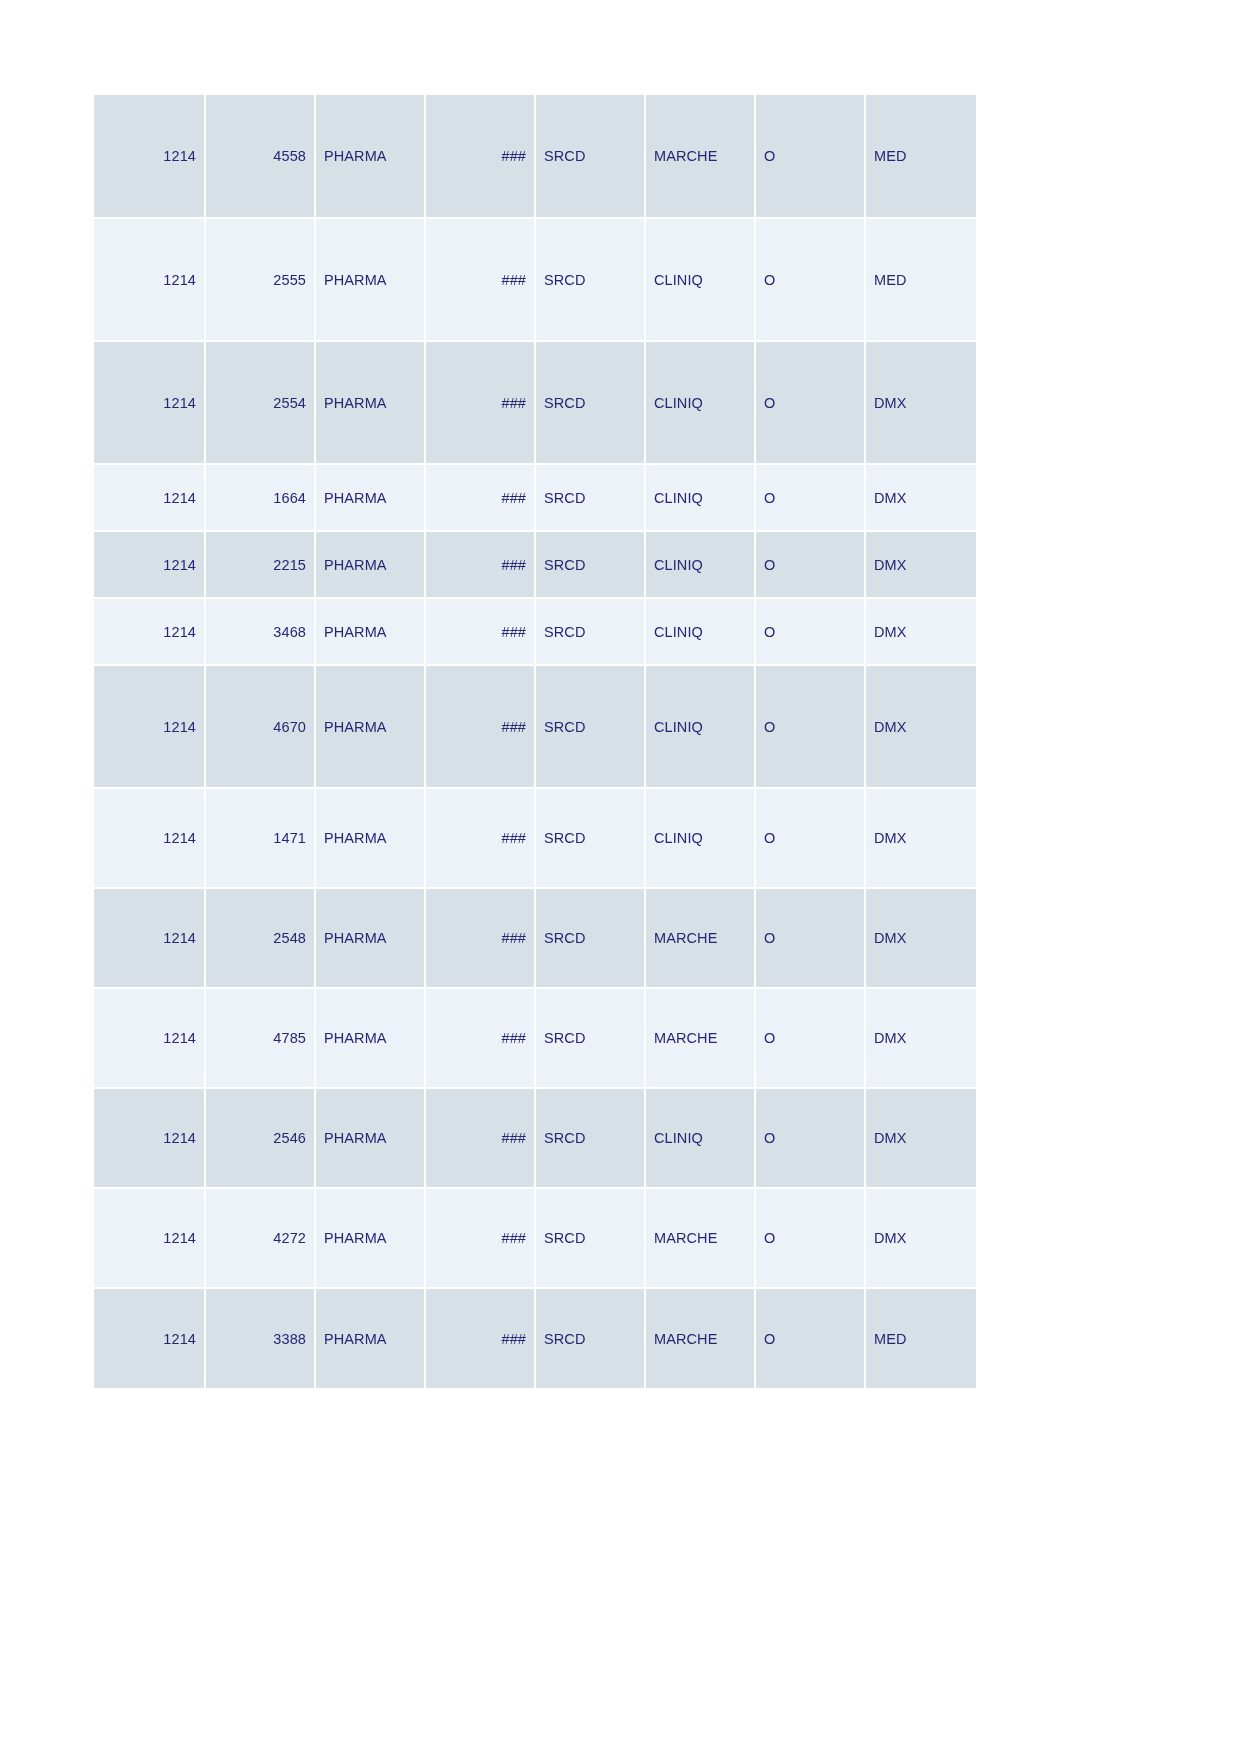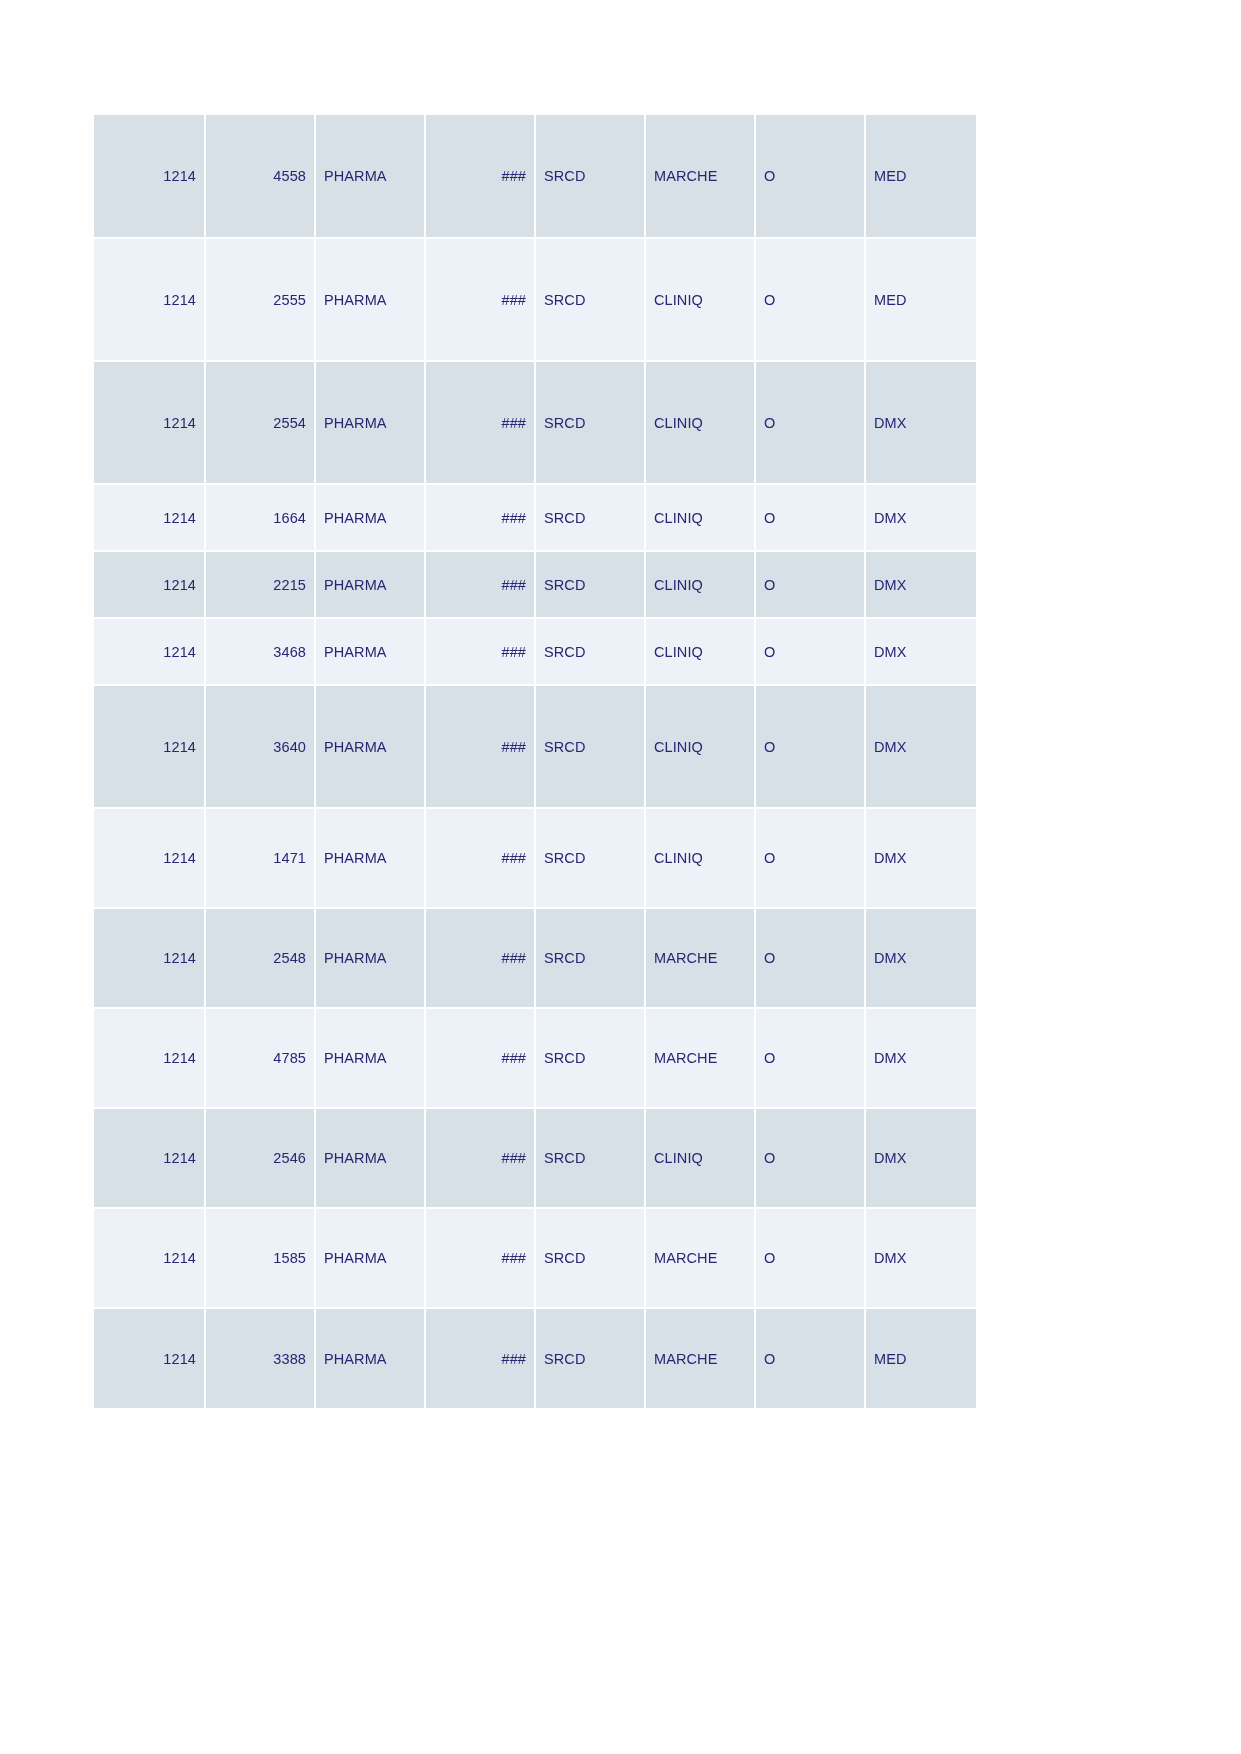--- a/index.html
+++ b/index.html
@@ -13,21 +13,20 @@
     font-family: "Liberation Sans", sans-serif;
     position: relative;
     overflow: hidden;
   }
 
   #sheet {
     position: absolute;
     left: 94px;
     top: 95px;
     width: 770px;
-    margin-top: 20px;
   }
 
   table.grid {
     border-collapse: collapse;
     table-layout: fixed;
     width: 882px;
   }
 
   table.grid td {
     font-size: 14.5px;
@@ -137,21 +136,21 @@
           <td class="num">3468</td>
           <td class="txt">PHARMA</td>
           <td class="num">###</td>
           <td class="txt">SRCD</td>
           <td class="txt">CLINIQ</td>
           <td class="txt">O</td>
           <td class="txt">DMX</td>
         </tr>
         <tr class="band-dark h-xl">
           <td class="num">1214</td>
-          <td class="num">3640</td>
+          <td class="num">4670</td>
           <td class="txt">PHARMA</td>
           <td class="num">###</td>
           <td class="txt">SRCD</td>
           <td class="txt">CLINIQ</td>
           <td class="txt">O</td>
           <td class="txt">DMX</td>
         </tr>
         <tr class="band-light h-lg">
           <td class="num">1214</td>
           <td class="num">1471</td>
@@ -187,21 +186,21 @@
           <td class="num">2546</td>
           <td class="txt">PHARMA</td>
           <td class="num">###</td>
           <td class="txt">SRCD</td>
           <td class="txt">CLINIQ</td>
           <td class="txt">O</td>
           <td class="txt">DMX</td>
         </tr>
         <tr class="band-light h-lg">
           <td class="num">1214</td>
-          <td class="num">1585</td>
+          <td class="num">4272</td>
           <td class="txt">PHARMA</td>
           <td class="num">###</td>
           <td class="txt">SRCD</td>
           <td class="txt">MARCHE</td>
           <td class="txt">O</td>
           <td class="txt">DMX</td>
         </tr>
         <tr class="band-dark h-lg">
           <td class="num">1214</td>
           <td class="num">3388</td>

